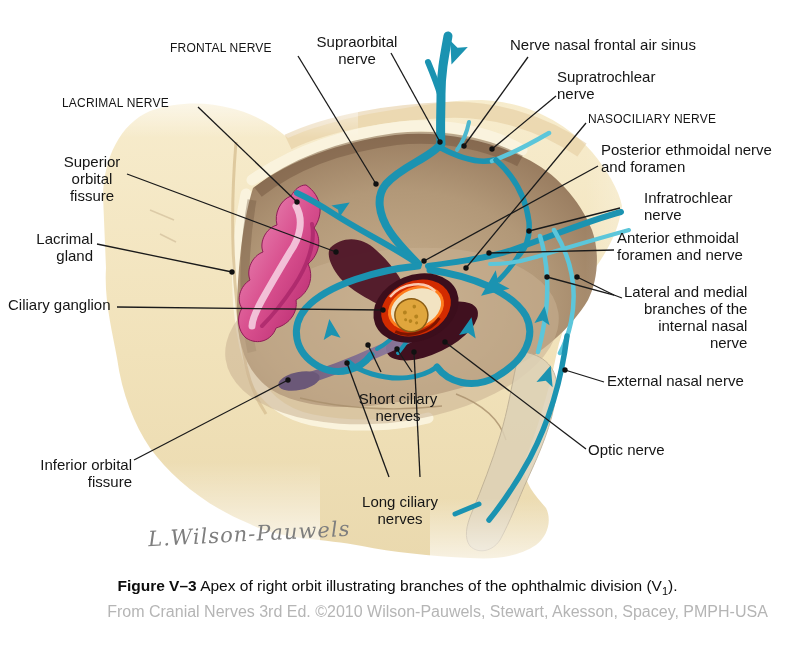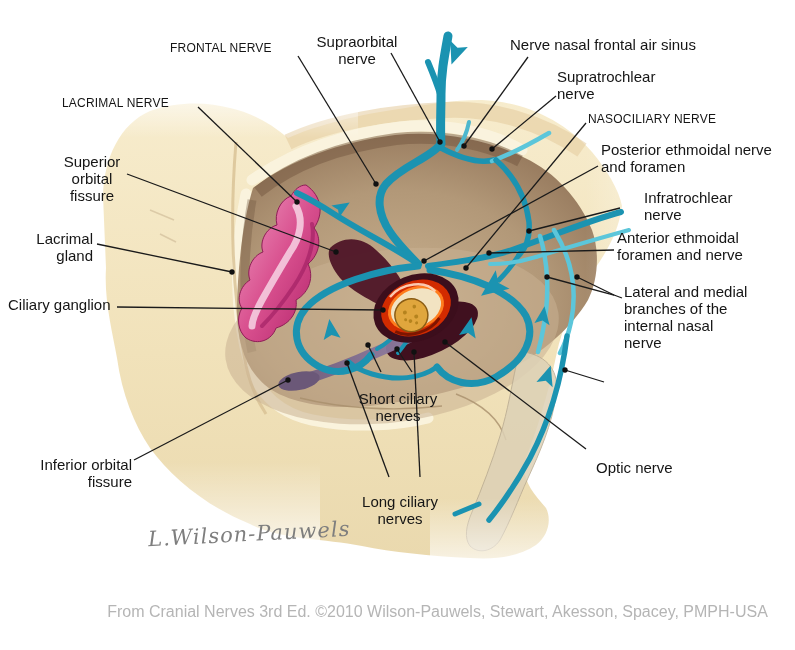--- a/index.html
+++ b/index.html
@@ -285,29 +285,33 @@
 fissure</div>
   <div class="lbl" style="left:601px;top:141px;">Posterior ethmoidal nerve
 and foramen</div>
   <div class="lbl" style="left:622px;top:189px;margin-left:22px;">Infratrochlear
 nerve</div>
   <div class="lbl rt" style="left:13px;top:230px;width:80px;">Lacrimal
 gland</div>
   <div class="lbl" style="left:617px;top:229px;">Anterior ethmoidal
 foramen and nerve</div>
   <div class="lbl" style="left:8px;top:296px;">Ciliary ganglion</div>
-  <div class="lbl" style="left:624px;top:283px;">Lateral and medial
+  <div class="lbl" style="left:624px;top:283px;text-align:right;">Lateral and medial
 branches of the
 internal nasal
 nerve</div>
   <div class="lbl ctr" style="left:348px;top:370px;width:100px;">Short ciliary
 nerves</div>
-  <div class="lbl" style="left:588px;top:459px;margin-left:8px;">Optic nerve</div>
+  <div class="lbl" style="left:607px;top:372px;">External nasal nerve</div>
+  <div class="lbl" style="left:588px;top:441px;">Optic nerve</div>
   <div class="lbl rt" style="left:28px;top:456px;width:104px;">Inferior orbital
 fissure</div>
   <div class="lbl ctr" style="left:350px;top:473px;width:100px;">Long ciliary
 nerves</div>
 
   <div class="signature">L.Wilson-Pauwels</div>
 
+  <div class="caption">
+    <b>Figure V–3</b><span> Apex of right orbit illustrating branches of the ophthalmic division (V</span><sub>1</sub><span>).</span>
+  </div>
 
   <div class="credit">From Cranial Nerves 3rd Ed. ©2010 Wilson-Pauwels, Stewart, Akesson, Spacey, PMPH-USA</div>
 </div>
 
 </body></html>

